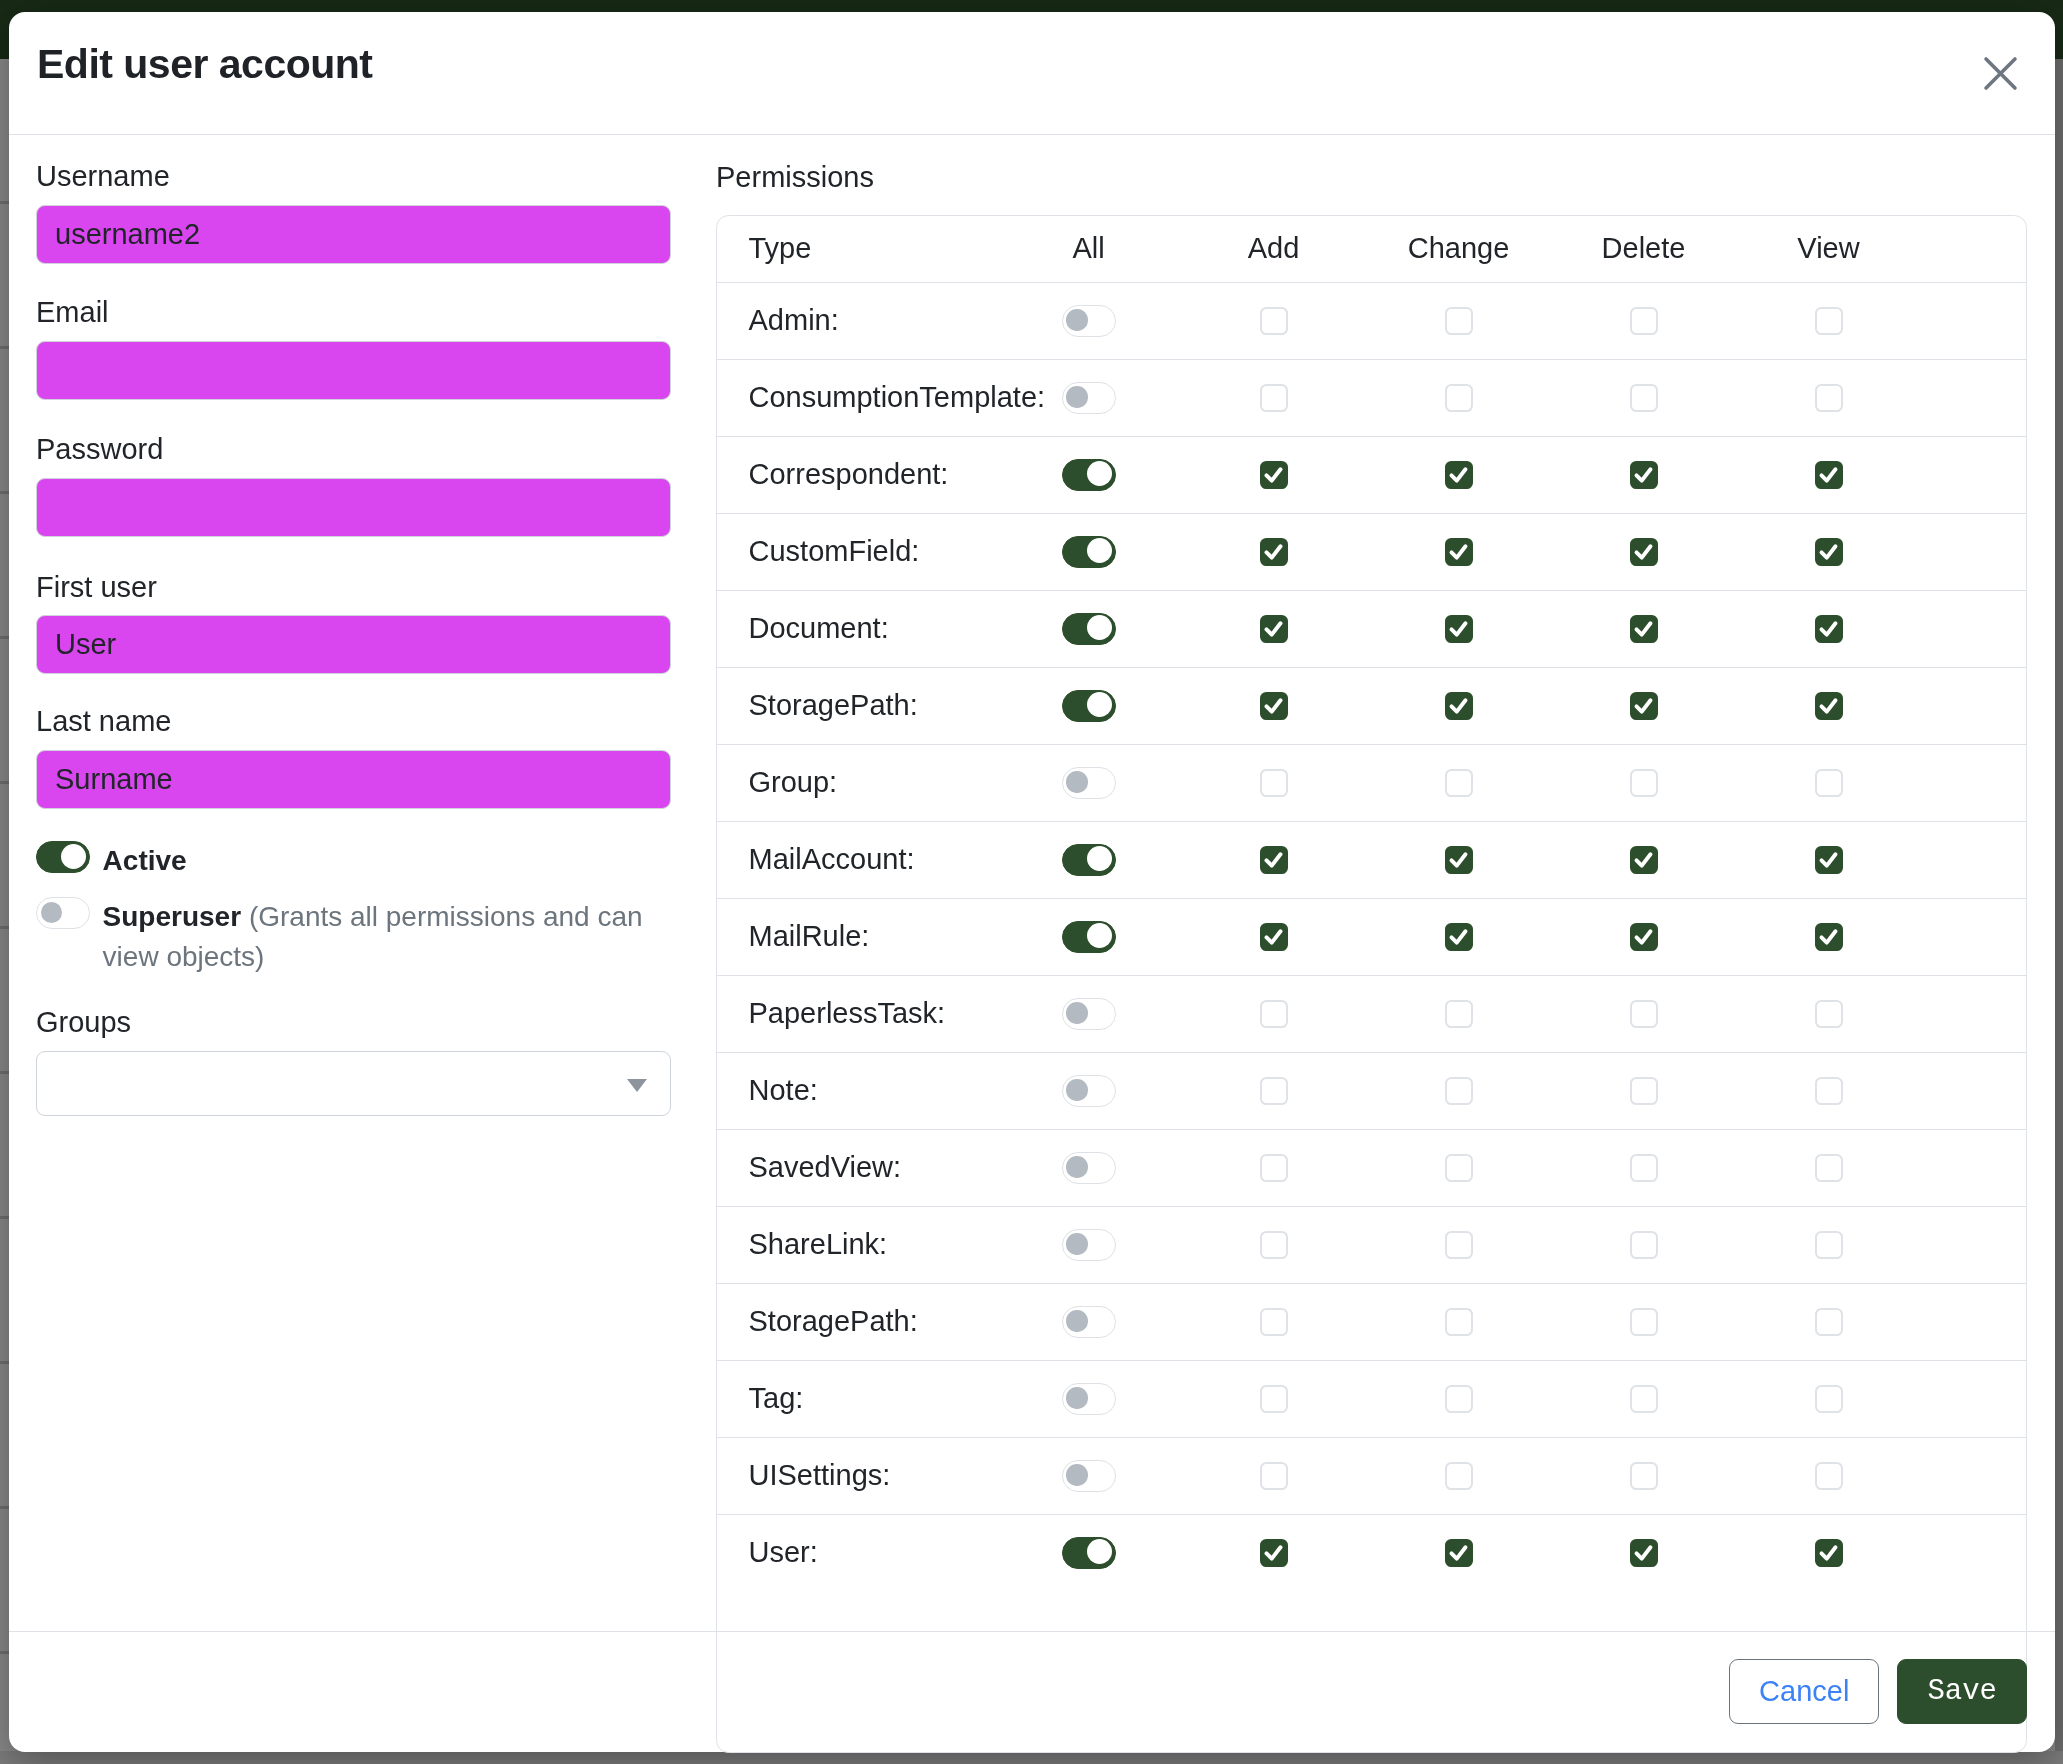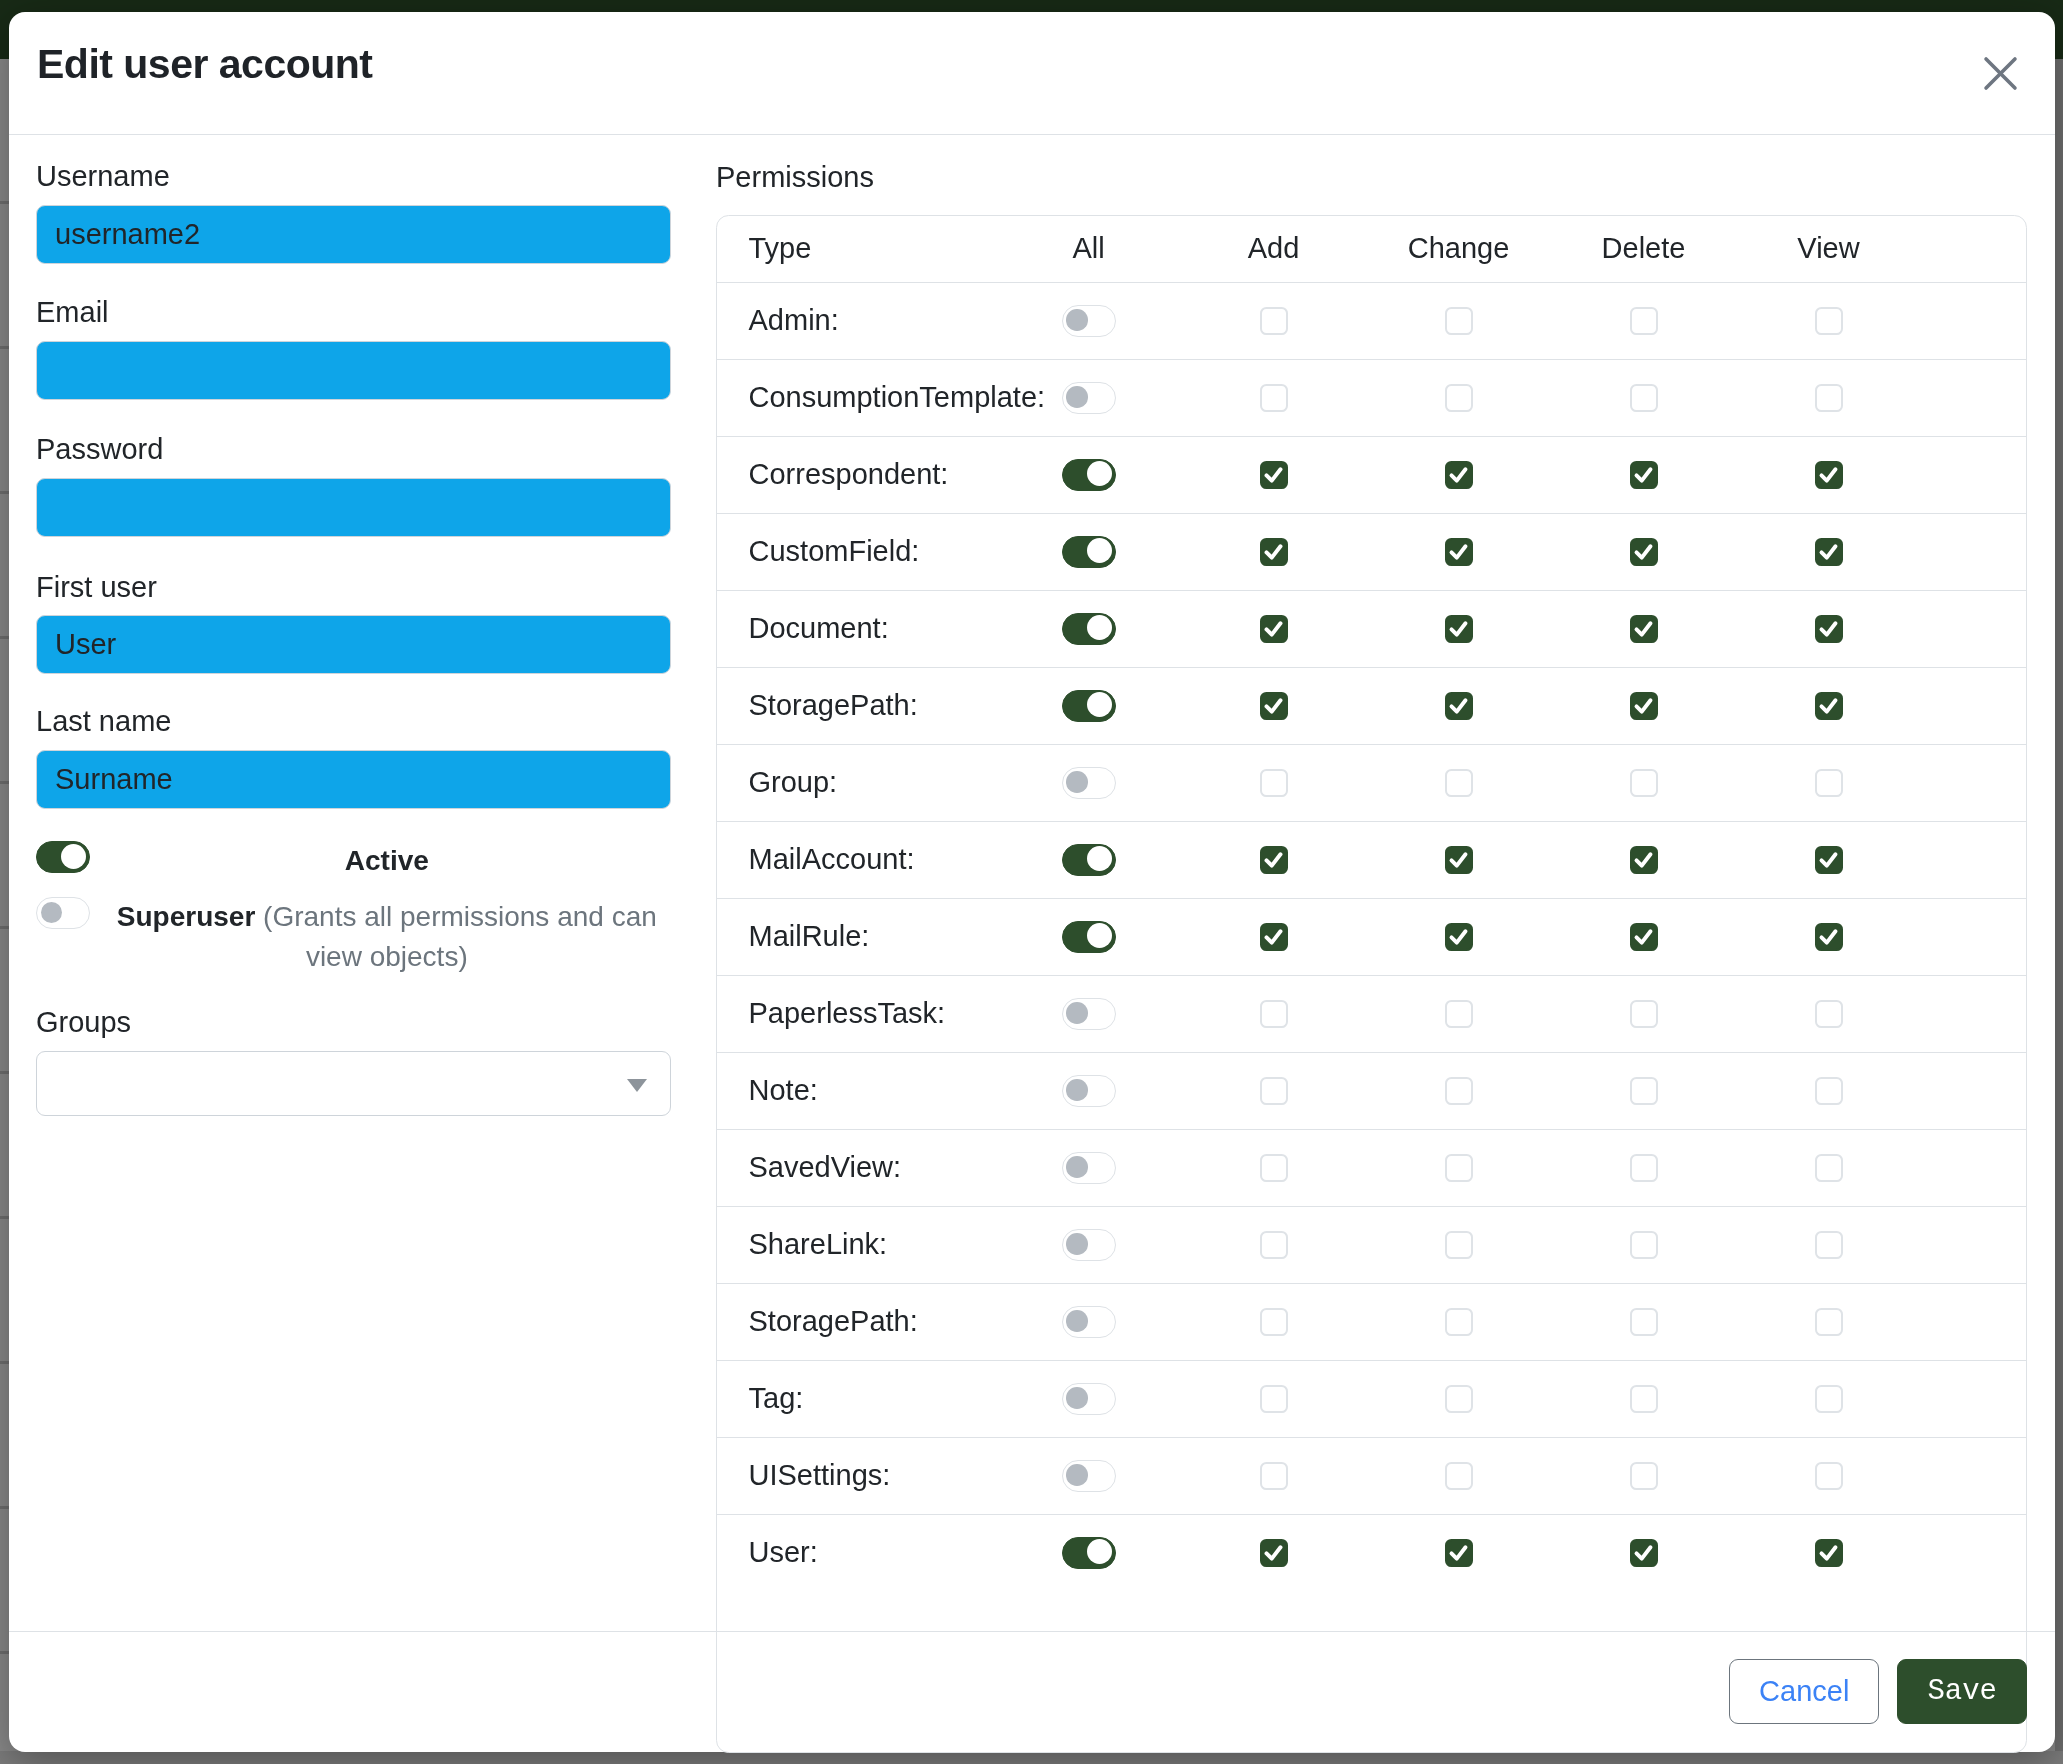--- a/index.html
+++ b/index.html
@@ -39,25 +39,25 @@
   .btn{height:65px;border-radius:9px;font-size:29px;font-family:inherit;cursor:pointer;padding:0 29px;}
   .btn-cancel{background:#fff;border:1.8px solid #6c757d;color:#3b82f6;margin-right:18px;}
   .btn-save{background:var(--primary);border:1.8px solid var(--primary);color:#fff;font-family:Liberation Mono, monospace;}
 
   
   .form-col{position:absolute;left:27px;top:125px;width:635px;}
   .field{margin-top:21.6px;margin-bottom:7.2px;}
   .field label{display:block;font-size:29px;line-height:36px;margin-bottom:10.8px;color:var(--text);}
   .field input{
     width:635px;height:59px;border:1.8px solid var(--input-border);border-radius:9px;
-    font-size:29px;font-family:inherit;color:var(--text);padding:0 18px;outline:none;background:#0ea5e9;
+    font-size:29px;font-family:inherit;color:var(--text);padding:0 18px;outline:none;background:#d946ef;
   }
   .switch-row{display:flex;align-items:flex-start;margin-top:32px;}
   .switch-row + .switch-row{margin-top:16px;}
-  .switch-row .lbl{font-size:28px;line-height:40px;font-weight:600;margin-left:12.6px;width:590px;text-align:center;}
+  .switch-row .lbl{font-size:28px;line-height:40px;font-weight:600;margin-left:12.6px;width:590px;}
   .switch-row .hint{font-weight:400;color:var(--muted);}
   .groups-box{position:relative;width:635px;height:65px;border:1.8px solid var(--input-border);border-radius:9px;background:#fff;}
   .caret{position:absolute;right:23.4px;top:27px;width:0;height:0;
     border-left:10.8px solid transparent;border-right:10.8px solid transparent;border-top:13.5px solid #8d949b;}
 
   
   .switch{position:relative;width:54px;height:32px;border-radius:16px;background:#fff;border:1.8px solid var(--table-border);flex:0 0 auto;cursor:pointer;}
   .switch .knob{position:absolute;left:3.6px;top:3.6px;width:21.6px;height:21.6px;border-radius:50%;background:#b4bac1;}
   .switch.on{background:var(--primary);border-color:var(--primary);}
   .switch.on .knob{left:auto;right:2.7px;top:1.8px;width:25px;height:25px;background:#fff;}

